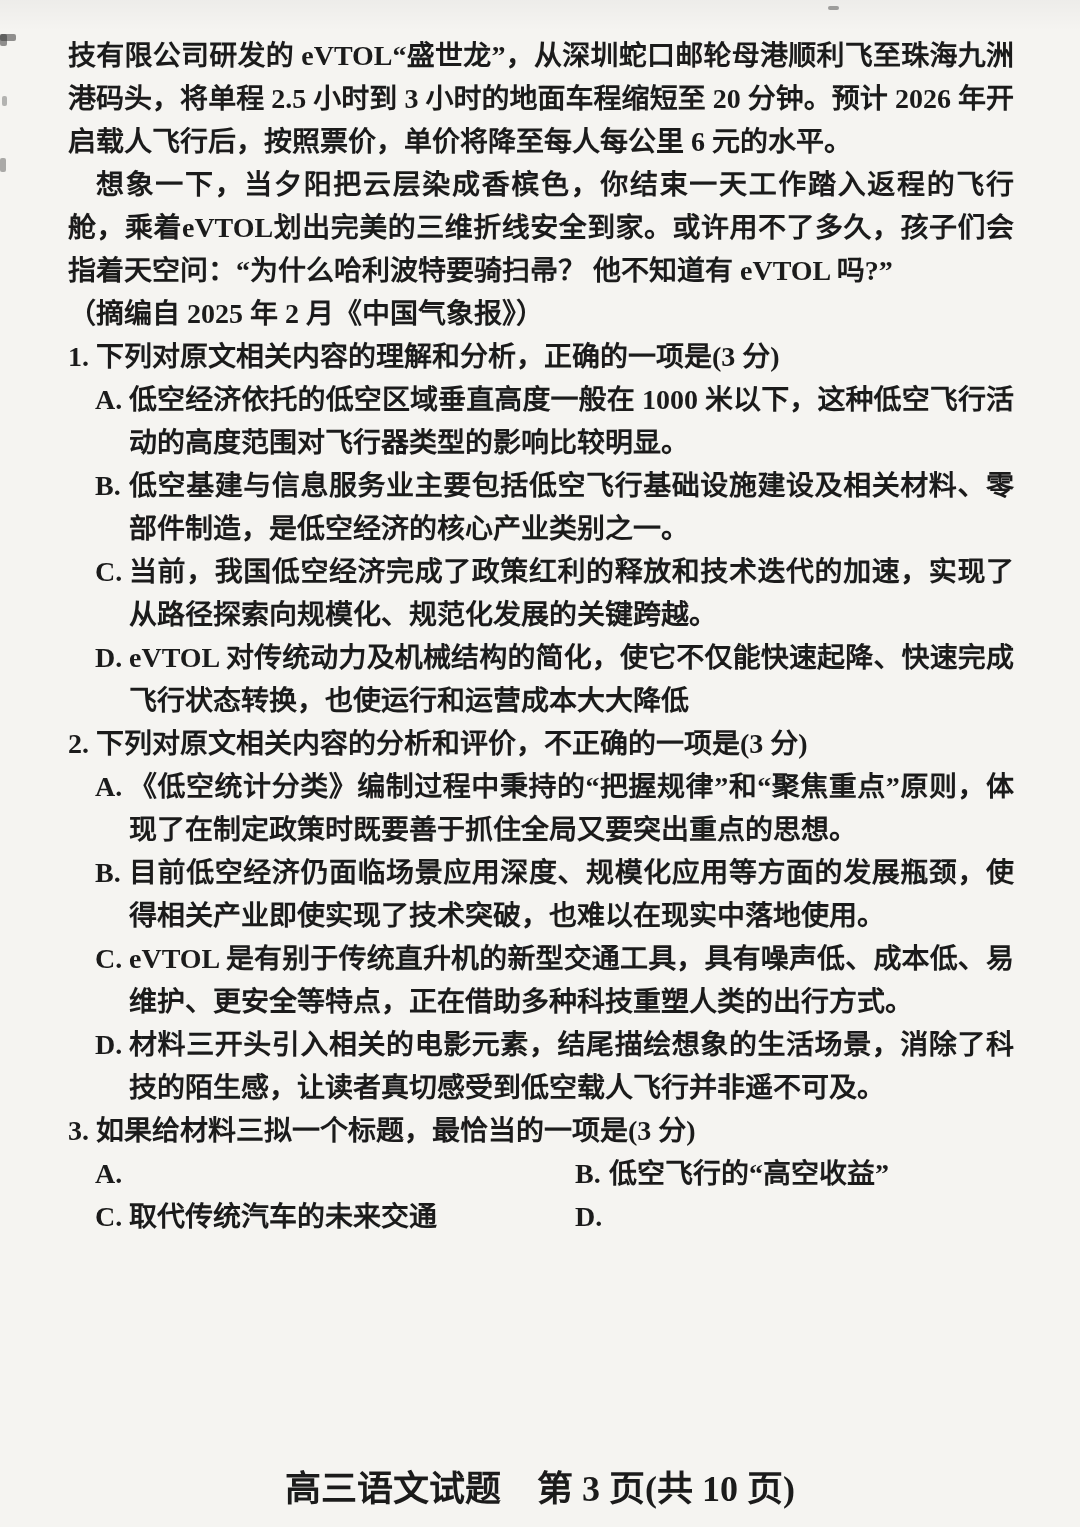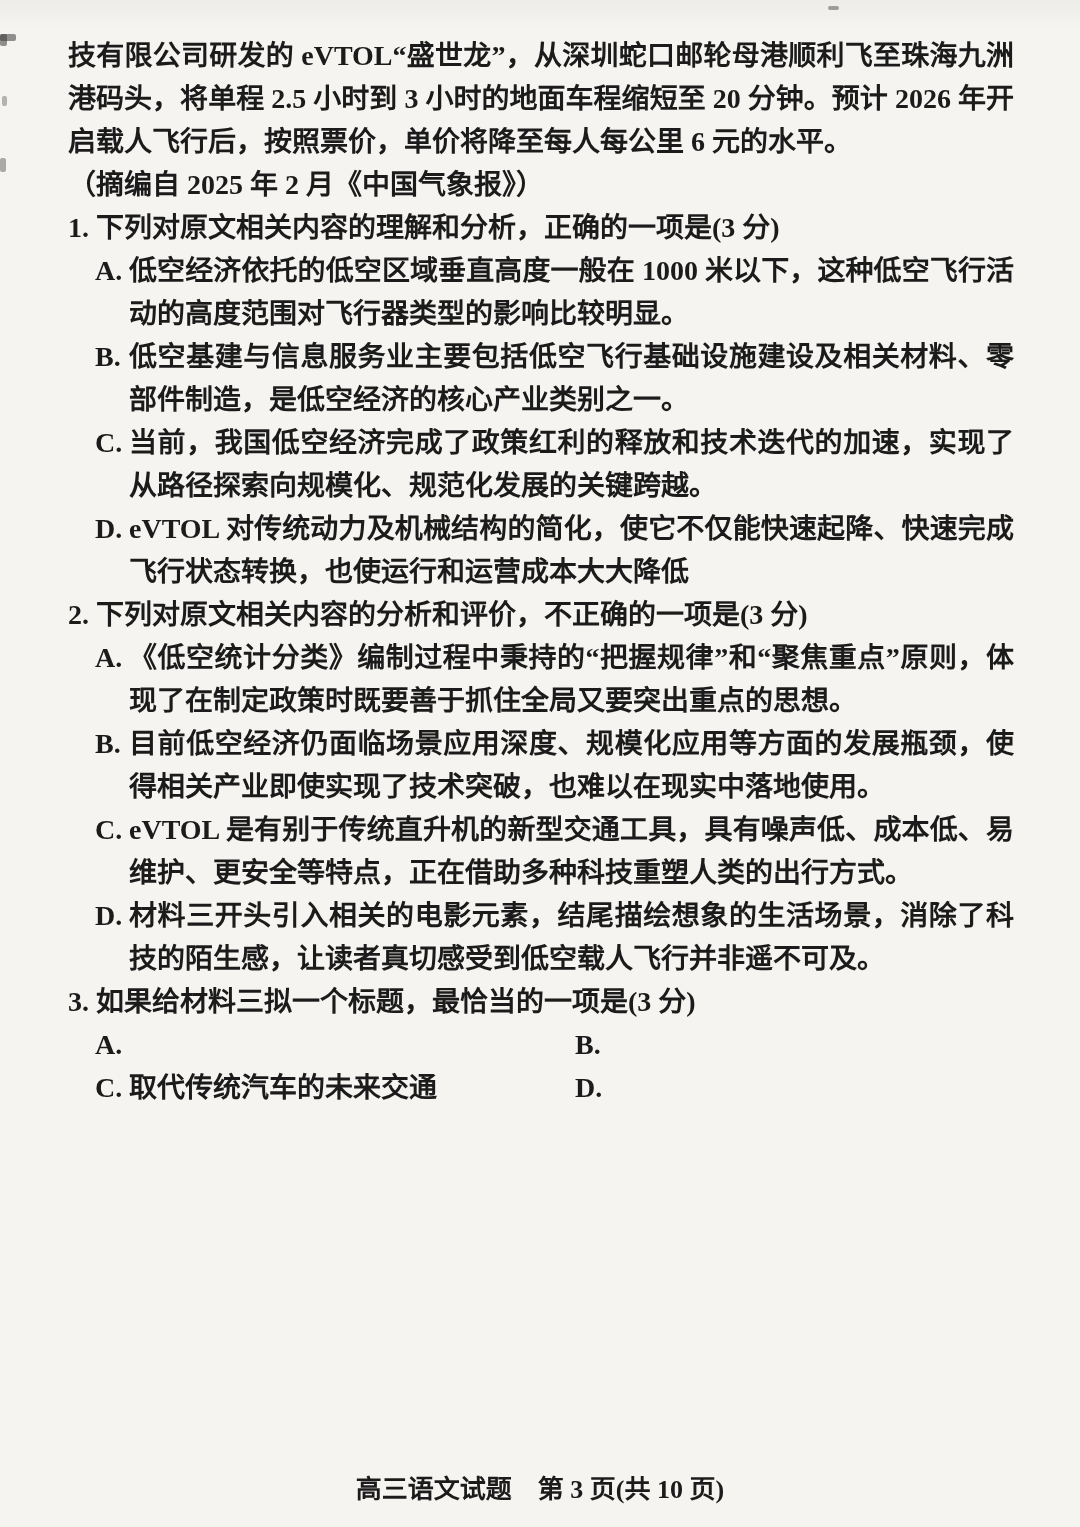--- a/index.html
+++ b/index.html
@@ -72,21 +72,21 @@
   .q3-cell {
     display: flex;
     align-items: baseline;
   }
   .footer {
     position: absolute;
     left: 0;
     right: 0;
     top: 1468px;
     text-align: center;
-    font-size: 26px;
+    font-size: 36px;
   }
   .footer .sep { display: inline-block; width: 1em; }
   
   .speck {
     position: absolute;
     background: #3a3a3a;
     opacity: 0.55;
     border-radius: 2px;
   }
   .speck.s1 { left: 0;   top: 2;    width: 16px; height: 7px;  }
@@ -101,20 +101,21 @@
 <div class="page">
 
   <div class="speck s1"></div>
   <div class="speck s2"></div>
   <div class="speck s3"></div>
   <div class="speck s4"></div>
   <div class="speck s5"></div>
 
   <section>
     <p class="body-text">技有限公司研发的 eVTOL“盛世龙”，从深圳蛇口邮轮母港顺利飞至珠海九洲港码头，将单程 2.5 小时到 3 小时的地面车程缩短至 20 分钟。预计 2026 年开启载人飞行后，按照票价，单价将降至每人每公里 6 元的水平。</p>
+    <p class="body-text indent">想象一下，当夕阳把云层染成香槟色，你结束一天工作踏入返程的飞行舱，乘着eVTOL划出完美的三维折线安全到家。或许用不了多久，孩子们会指着天空问：“为什么哈利波特要骑扫帚？ 他不知道有 eVTOL 吗?”</p>
     <p class="attribution">（摘编自 2025 年 2 月《中国气象报》）</p>
   </section>
 
   <section class="question">
     <div class="stem">
       <span class="stem-label">1.</span>
       <span class="stem-text">下列对原文相关内容的理解和分析，正确的一项是(3 分)</span>
     </div>
     <div class="option-row">
       <span class="opt-label">A.</span>
@@ -161,20 +162,21 @@
     <div class="stem">
       <span class="stem-label">3.</span>
       <span class="stem-text">如果给材料三拟一个标题，最恰当的一项是(3 分)</span>
     </div>
     <div class="q3-options">
       <div class="q3-cell">
         <span class="opt-label">A.</span>
       </div>
       <div class="q3-cell">
         <span class="opt-label">B.</span>
+        <span>低空飞行的“高空收益”</span>
       </div>
       <div class="q3-cell">
         <span class="opt-label">C.</span>
         <span>取代传统汽车的未来交通</span>
       </div>
       <div class="q3-cell">
         <span class="opt-label">D.</span>
       </div>
     </div>
   </section>

